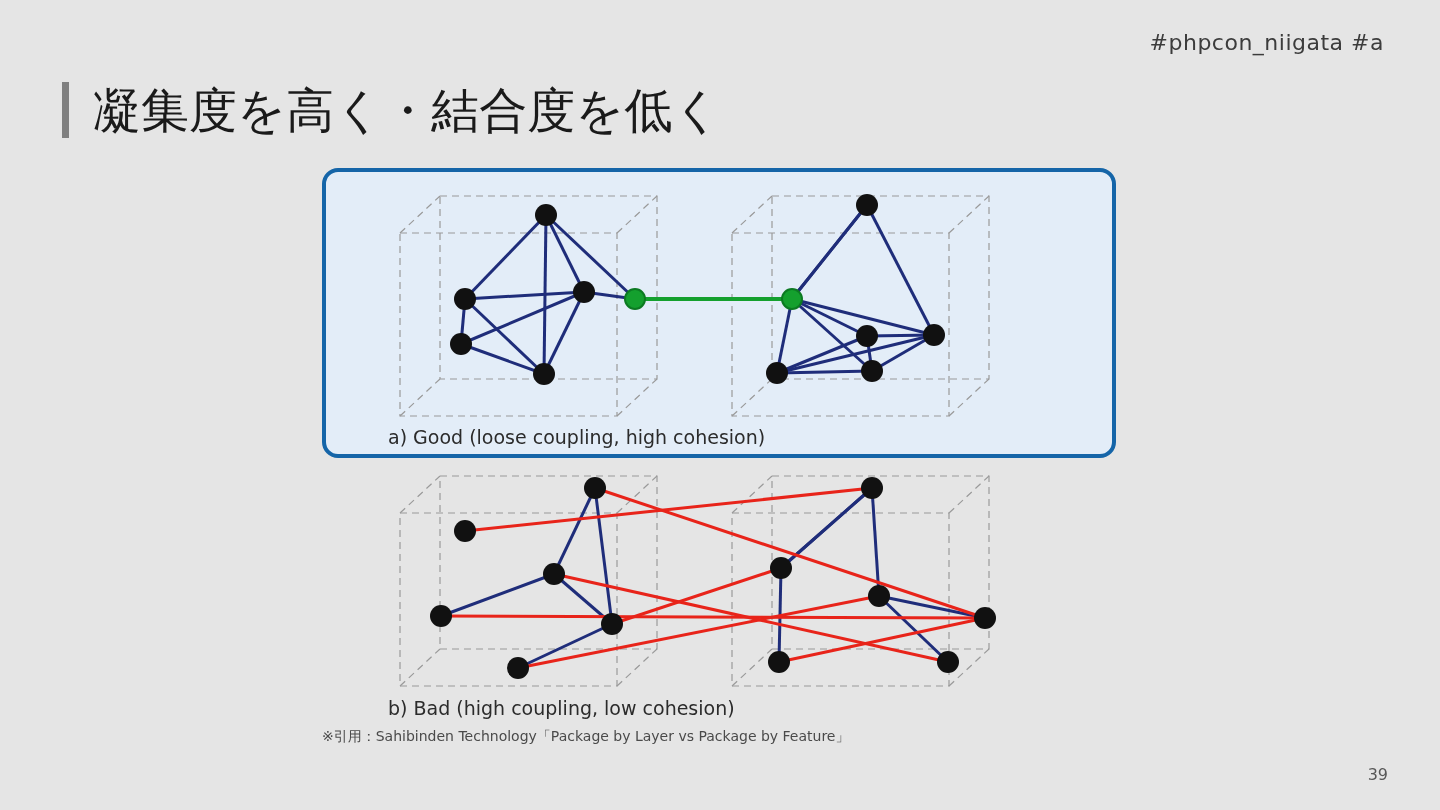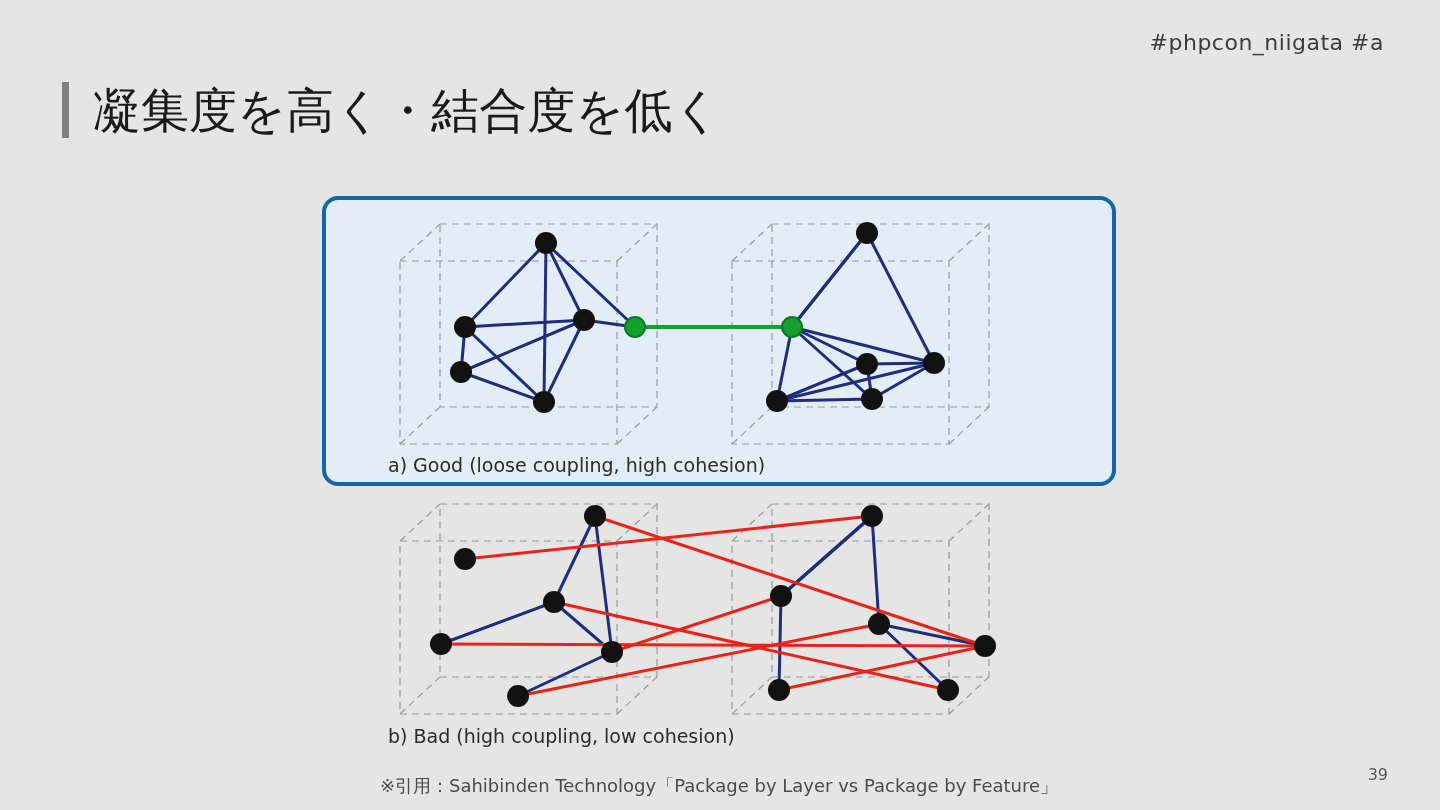--- a/index.html
+++ b/index.html
@@ -71,21 +71,20 @@
     font-family: "DejaVu Sans", sans-serif;
   }
 
   
   .figure {
     position: absolute;
     left: 322px;
     top: 168px;
     width: 800px;
     height: 600px;
-    margin-top: 28px;
   }
 
   .highlight-box {
     position: absolute;
     left: 0;
     top: 0;
     width: 794px;
     height: 290px;
     border: 4px solid #1565a8;
     border-radius: 16px;
@@ -99,24 +98,23 @@
     color: #2b2b2b;
     font-family: "DejaVu Sans", sans-serif;
     white-space: nowrap;
   }
   .caption-a { left: 66px; top: 258px; }
   .caption-b { left: 66px; top: 529px; }
 
   .credit {
     position: absolute;
     left: 0;
-    top: 578px;
+    top: 560px;
     width: 794px;
-    text-align: center;
-    font-size: 18px;
+    font-size: 14px;
     color: #4a4a4a;
     font-family: "DejaVu Sans", sans-serif;
     white-space: nowrap;
   }
 
   svg.diagram {
     position: absolute;
     left: 0;
     top: 0;
     width: 800px;

